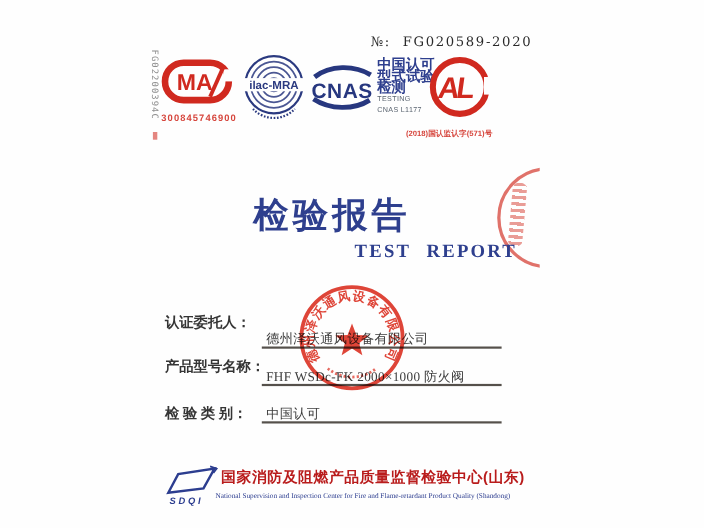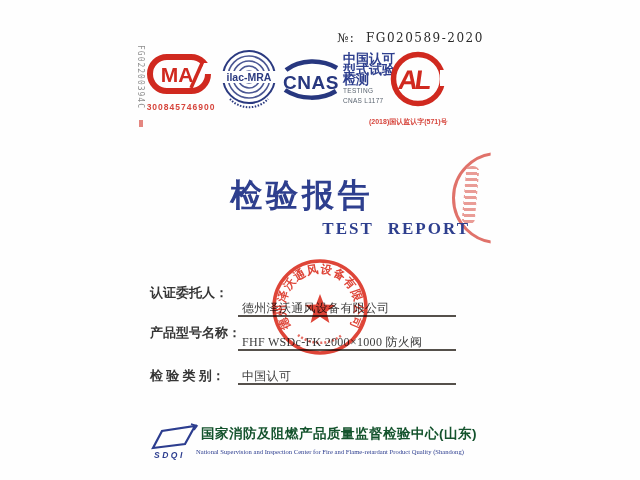--- a/index.html
+++ b/index.html
@@ -46,21 +46,21 @@
   .field-value{position:absolute;left:242px;font-family:"Liberation Serif",serif;
                font-size:12px;color:#3c3c3c;letter-spacing:.3px;white-space:nowrap;}
   .field-line{position:absolute;left:238px;width:218px;height:1.5px;background:#55504b;}
 
   
   .company-seal{position:absolute;left:271px;top:258px;opacity:.92;mix-blend-mode:multiply;
                 pointer-events:none;}
 
   
   .footer-zh{position:absolute;left:201px;top:425px;font-size:13.5px;font-weight:bold;
-             color:#14532d;letter-spacing:.5px;}
+             color:#b91c1c;letter-spacing:.5px;}
   .footer-en{position:absolute;left:196px;top:448px;font-family:"Liberation Serif",serif;
              font-size:6.6px;color:#2c3d8f;}
 </style>
 </head>
 <body>
 
 <div id="page">
 
   <div class="report-no">№:  FG020589-2020</div>
 

